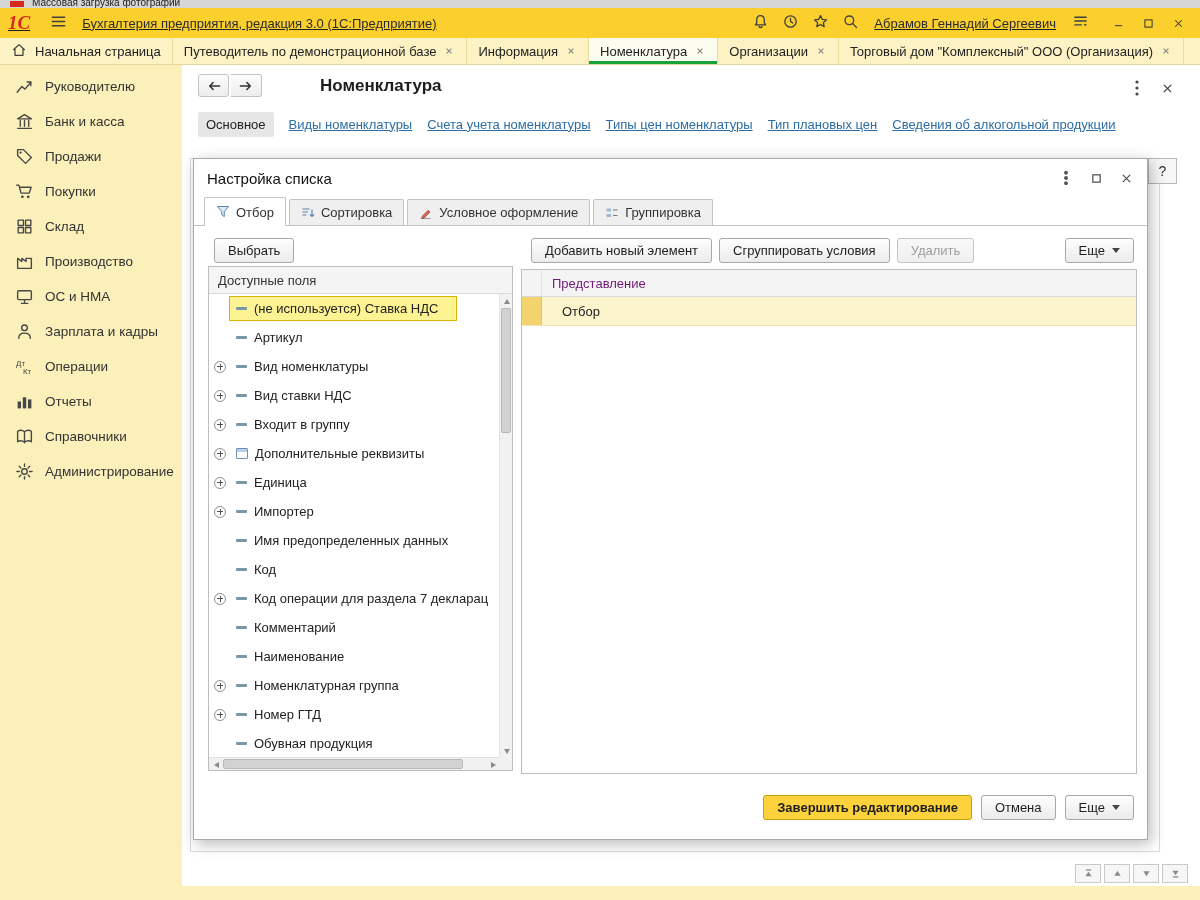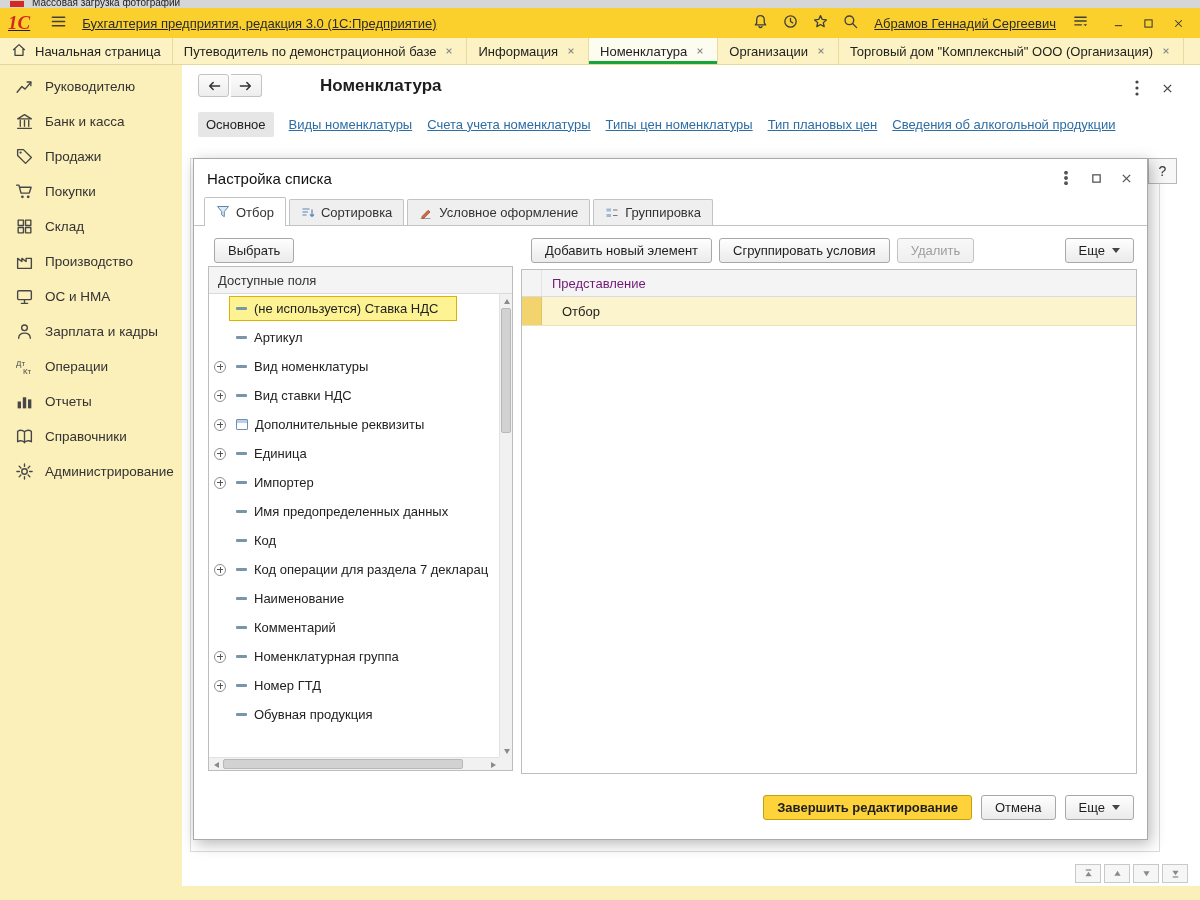--- a/index.html
+++ b/index.html
@@ -469,20 +469,27 @@
               </div>
 
               <div class="field-row expandable">
                 <span class="expander"></span>
                 <span class="row-inner">
                   <span class="field-icon"></span>
                   <span class="field-label">Вид ставки НДС</span>
                 </span>
               </div>
 
+              <div class="field-row expandable">
+                <span class="expander"></span>
+                <span class="row-inner">
+                  <span class="field-icon"></span>
+                  <span class="field-label">Входит в группу</span>
+                </span>
+              </div>
 
               <div class="field-row expandable icon-table">
                 <span class="expander"></span>
                 <span class="row-inner">
                   <span class="field-icon"></span>
                   <span class="field-label">Дополнительные реквизиты</span>
                 </span>
               </div>
 
               <div class="field-row expandable">
@@ -522,29 +529,29 @@
                 <span class="row-inner">
                   <span class="field-icon"></span>
                   <span class="field-label">Код операции для раздела 7 декларац</span>
                 </span>
               </div>
 
               <div class="field-row">
                 <span class="expander"></span>
                 <span class="row-inner">
                   <span class="field-icon"></span>
+                  <span class="field-label">Комментарий</span>
+                </span>
+              </div>
+
+              <div class="field-row">
+                <span class="expander"></span>
+                <span class="row-inner">
+                  <span class="field-icon"></span>
                   <span class="field-label">Наименование</span>
-                </span>
-              </div>
-
-              <div class="field-row">
-                <span class="expander"></span>
-                <span class="row-inner">
-                  <span class="field-icon"></span>
-                  <span class="field-label">Комментарий</span>
                 </span>
               </div>
 
               <div class="field-row expandable">
                 <span class="expander"></span>
                 <span class="row-inner">
                   <span class="field-icon"></span>
                   <span class="field-label">Номенклатурная группа</span>
                 </span>
               </div>

